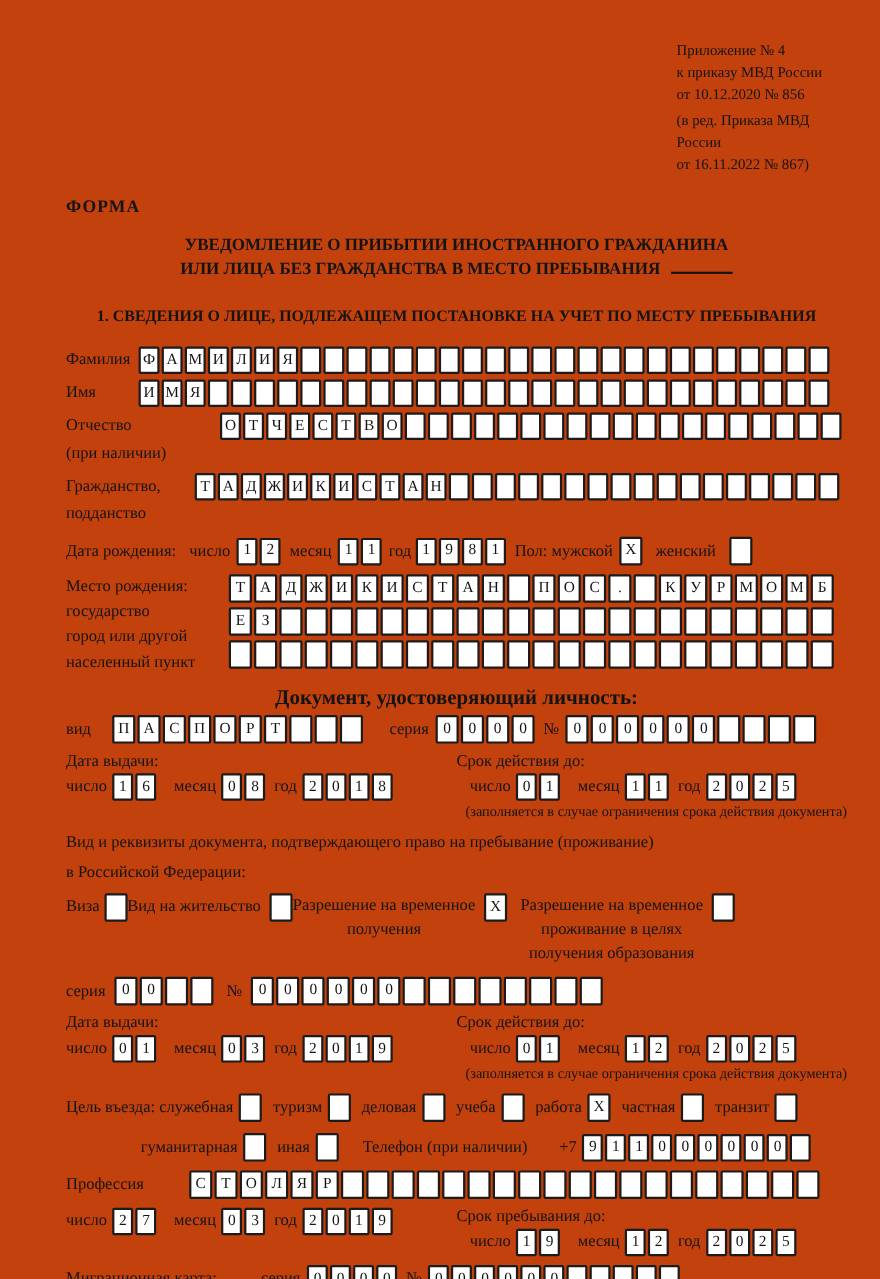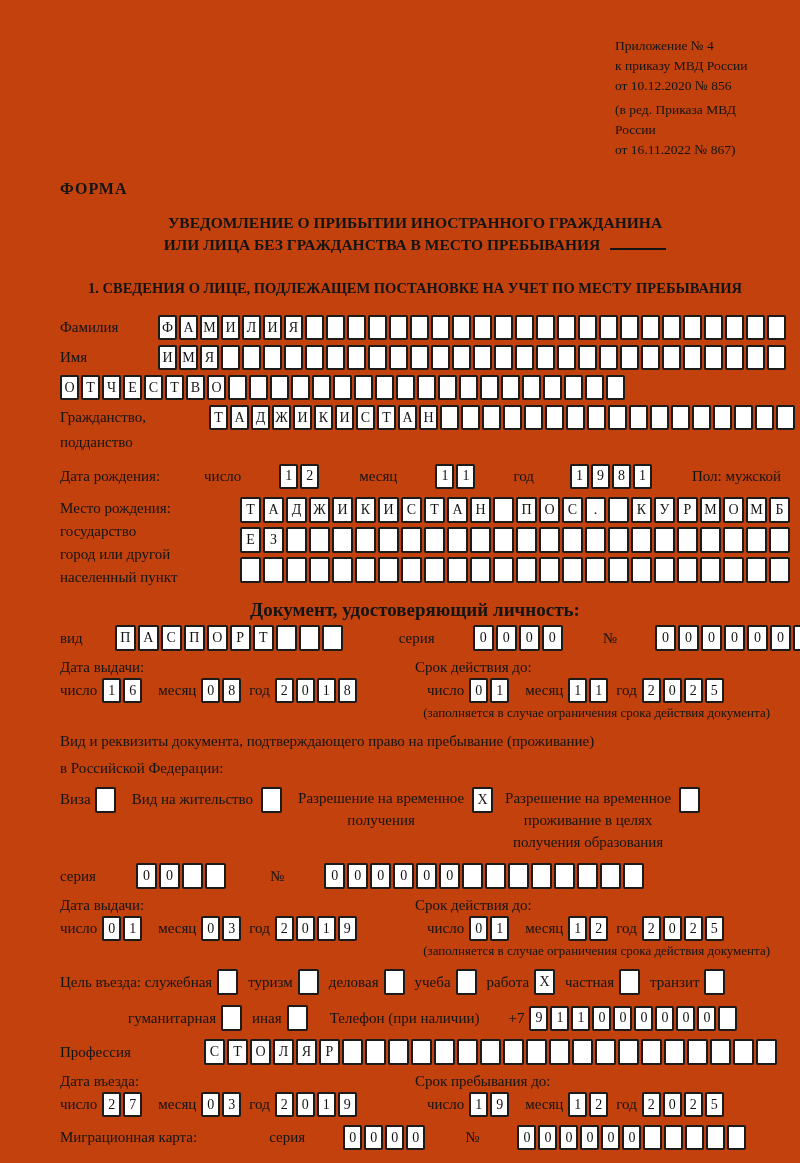--- a/index.html
+++ b/index.html
@@ -9,38 +9,38 @@
     font-family:"Liberation Serif","DejaVu Serif",serif; color:#141414;
     padding:36px 30px 20px 60px; overflow:hidden; position:relative;
   }
   .annex { margin-left:555px; font-size:13.5px; line-height:20px; }
   .annex-note { margin-top:4px; }
   .forma { text-align:left; font-weight:bold; font-size:16px; letter-spacing:1px; margin-top:20px; padding-right:4px; }
   .title { text-align:center; font-weight:bold; font-size:15.5px; line-height:22px; margin-top:14px; }
   .uline { display:inline-block; width:56px; border-bottom:2px solid #141414; margin-left:10px; }
   .section { text-align:center; font-weight:bold; font-size:14.5px; margin-top:24px; }
 
-  .f-row { display:flex; align-items:flex-start; margin-top:5px;gap:32px; }
+  .f-row { display:flex; align-items:flex-start; margin-top:5px; }
   .lblcol { font-size:15px; line-height:25px; flex:0 0 auto; }
   .lbl { font-size:15px; line-height:25px; white-space:nowrap; }
   .small-note { font-size:13px; text-align:right; margin-top:2px; }
 
   .cells { display:flex; gap:2px; flex-wrap:nowrap; }
   .cell {
     flex:0 0 auto; width:19px; height:25px; border:2px solid #1b1b1b; border-radius:2px;
     display:flex; align-items:center; justify-content:center;
     font-size:14px; line-height:1; background:#fff;
   }
   .wide .cell { width:21px; height:26px; }
   .box .cell { width:21px; height:26px; }
 
   .w66 { width:66px; } .w140 { width:140px; } .w117 { width:117px; }
   .w148 { width:148px; } .w112 { width:112px; }
   .gap4 { margin-left:4px; } .gap6 { margin-left:6px; } .gap8 { margin-left:8px; }
-  .gap12 { margin-left:12px; } .gap16 { margin-left:16px; } .gap24 { margin-left:24px; } .gap40 { margin-left:40px; }
+  .gap12 { margin-left:12px; } .gap16 { margin-left:0; } .gap24 { margin-left:24px; } .gap40 { margin-left:40px; }
 
   .stackrows { display:flex; flex-direction:column; gap:4px; }
   .doc-heading { text-align:center; font-weight:bold; font-size:19px; margin-top:10px; }
 
   .datepair { display:flex; margin-top:8px; }
   .dateblock { display:flex; flex-direction:column; }
   .dateblock .dhead { font-size:15px; text-align:left; margin-bottom:2px; }
   .dateline { display:flex; align-items:center; }
   .dateline .lbl { margin-right:5px; }
   .dateline .cells { margin-right:8px; }
@@ -150,20 +150,24 @@
         <span class="cell"></span>
         <span class="cell"></span>
         <span class="cell"></span>
         <span class="cell"></span>
         <span class="cell"></span>
         <span class="cell"></span>
       </div>
   </div>
 
   <div class="f-row">
+    <div class="lblcol w140">
+      <div>Отчество</div>
+      <div>(при наличии)</div>
+    </div>
     <div class="cells">
         <span class="cell">О</span>
         <span class="cell">Т</span>
         <span class="cell">Ч</span>
         <span class="cell">Е</span>
         <span class="cell">С</span>
         <span class="cell">Т</span>
         <span class="cell">В</span>
         <span class="cell">О</span>
         <span class="cell"></span>
@@ -623,21 +627,20 @@
         <span class="cell"></span>
         <span class="cell"></span>
         <span class="cell"></span>
         <span class="cell"></span>
         <span class="cell"></span>
       </div>
   </div>
 
   <div class="datepair">
     <div class="dateblock db-left">
-      <div class="dhead">Дата въезда:</div>
       <div class="dateline">
         <span class="lbl">число</span>
         <span class="cells">
             <span class="cell">2</span>
             <span class="cell">7</span>
           </span>
         <span class="lbl gap8">месяц</span>
         <span class="cells">
             <span class="cell">0</span>
             <span class="cell">3</span>

